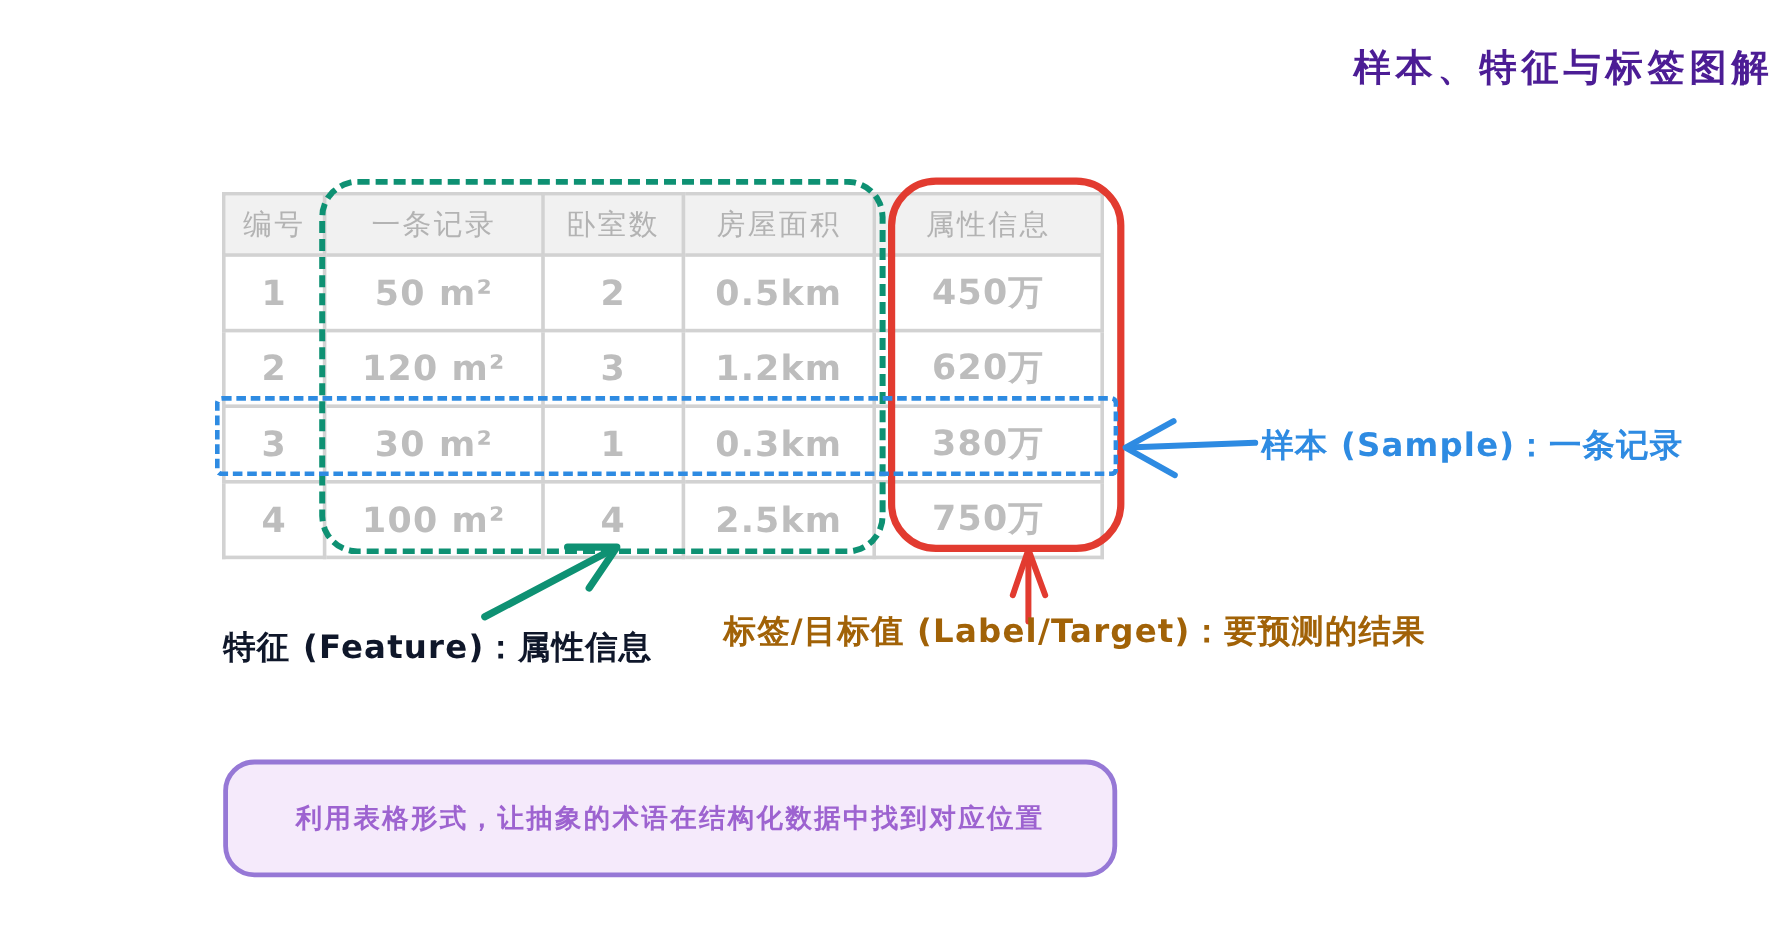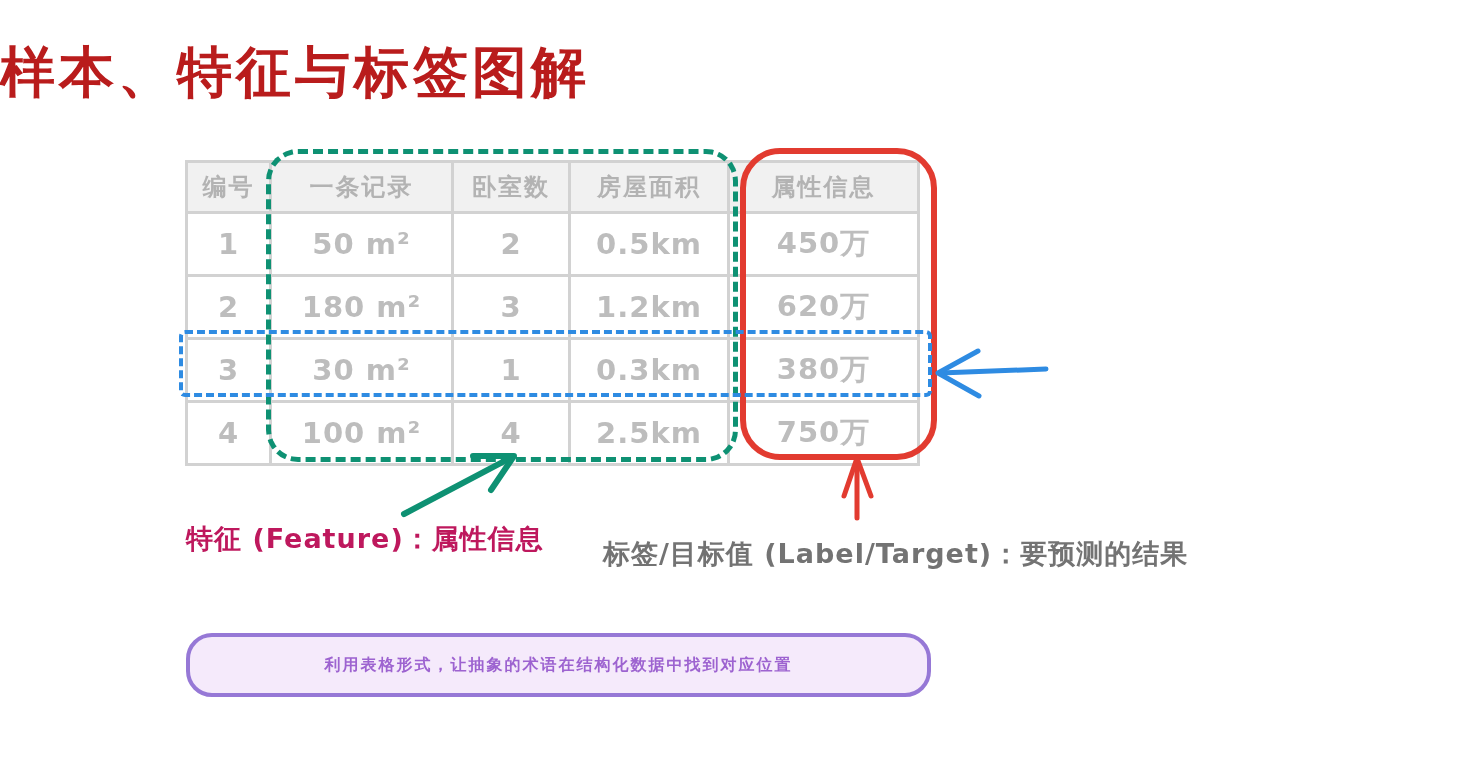--- a/index.html
+++ b/index.html
@@ -1,32 +1,32 @@
 <!DOCTYPE html>
 <html><head>
 <meta charset="utf-8">
 <style>
   html,body{margin:0;padding:0;background:#ffffff;}
   .canvas{
     position:relative;width:1478px;height:778px;background:#ffffff;
     font-family:"DejaVu Sans","Liberation Sans",sans-serif;overflow:hidden;
   }
   .title{
-    position:absolute;top:36px;left:0;width:100%;text-align:left;
-    font-size:55px;font-weight:bold;color:#b91c1c;letter-spacing:4px;
+    position:absolute;top:36px;left:0;width:100%;text-align:right;
+    font-size:31px;font-weight:bold;color:#4c1d95;letter-spacing:4px;
   }
   
   table.data{
     position:absolute;left:185px;top:160px;border-collapse:collapse;table-layout:fixed;
   }
   table.data td,table.data th{
     border:3px solid #d2d2d2;text-align:center;vertical-align:middle;overflow:hidden;
   }
   table.data th{
-    height:46px;background:#f1f1f1;color:#b3b3b3;font-size:24px;font-weight:bold;letter-spacing:2px;
+    height:46px;background:#f1f1f1;color:#b3b3b3;font-size:24px;font-weight:normal;letter-spacing:2px;
   }
   table.data td{
     height:58px;background:#ffffff;color:#bdbdbd;font-size:29px;font-weight:bold;letter-spacing:1px;
   }
   .c0{width:84px}.c1{width:182px}.c2{width:117px}.c3{width:159px}.c4{width:190px}
   
   .obox{position:absolute;box-sizing:border-box;pointer-events:none;}
   .box-feature{
     left:266px;top:149px;width:472px;height:313px;
     border:5px dashed #0e9173;border-radius:32px;
@@ -37,28 +37,28 @@
   }
   .box-sample{
     left:179px;top:330px;width:753px;height:67px;
     border:4px dashed #2e8be2;border-radius:6px;
   }
   
   svg.arrows{position:absolute;left:0;top:0;width:1478px;height:778px;pointer-events:none;}
   
   .ann{position:absolute;font-weight:bold;font-size:27px;letter-spacing:1px;white-space:nowrap;}
   .ann-sample{left:1051px;top:353px;color:#2e8be2;}
-  .ann-feature{left:186px;top:521px;color:#be185d;}
-  .ann-target{left:603px;top:536px;color:#737373;}
+  .ann-feature{left:186px;top:521px;color:#0f172a;}
+  .ann-target{left:603px;top:508px;color:#a16207;}
   
   .note{
-    position:absolute;left:186px;top:633px;width:745px;height:64px;box-sizing:border-box;
+    position:absolute;left:186px;top:633px;width:745px;height:98px;box-sizing:border-box;
     border:4px solid #9678d6;border-radius:26px;background:#f5eafb;
     display:flex;align-items:center;justify-content:center;
-    color:#9d63d0;font-size:16px;font-weight:bold;letter-spacing:2px;
+    color:#9d63d0;font-size:22px;font-weight:bold;letter-spacing:2px;
   }
 </style>
 </head>
 <body>
 
 <div class="canvas">
 
   <div class="title">样本、特征与标签图解</div>
 
   <table class="data">
@@ -81,21 +81,21 @@
     <tbody>
       <tr>
         <td>1</td>
         <td>50 m²</td>
         <td>2</td>
         <td>0.5km</td>
         <td>450万</td>
       </tr>
       <tr>
         <td>2</td>
-        <td>180 m²</td>
+        <td>120 m²</td>
         <td>3</td>
         <td>1.2km</td>
         <td>620万</td>
       </tr>
       <tr>
         <td>3</td>
         <td>30 m²</td>
         <td>1</td>
         <td>0.3km</td>
         <td>380万</td>
@@ -122,20 +122,21 @@
     <g fill="none" stroke-width="6" stroke-linecap="round" stroke-linejoin="round" stroke="#0e9173">
       <line x1="404" y1="514" x2="512" y2="457"></line>
       <polyline points="473,456 514,456 491,490"></polyline>
     </g>
     <g fill="none" stroke-width="5" stroke-linecap="round" stroke-linejoin="round" stroke="#e23b30">
       <line x1="857" y1="518" x2="857" y2="462"></line>
       <polyline points="844,496 857,458 871,496"></polyline>
     </g>
   </svg>
 
+  <div class="ann ann-sample">样本 (Sample)：一条记录</div>
   <div class="ann ann-feature">特征 (Feature)：属性信息</div>
   <div class="ann ann-target">标签/目标值 (Label/Target)：要预测的结果</div>
 
   <div class="note">
     <span>利用表格形式，让抽象的术语在结构化数据中找到对应位置</span>
   </div>
 
 </div>
 
 </body></html>

